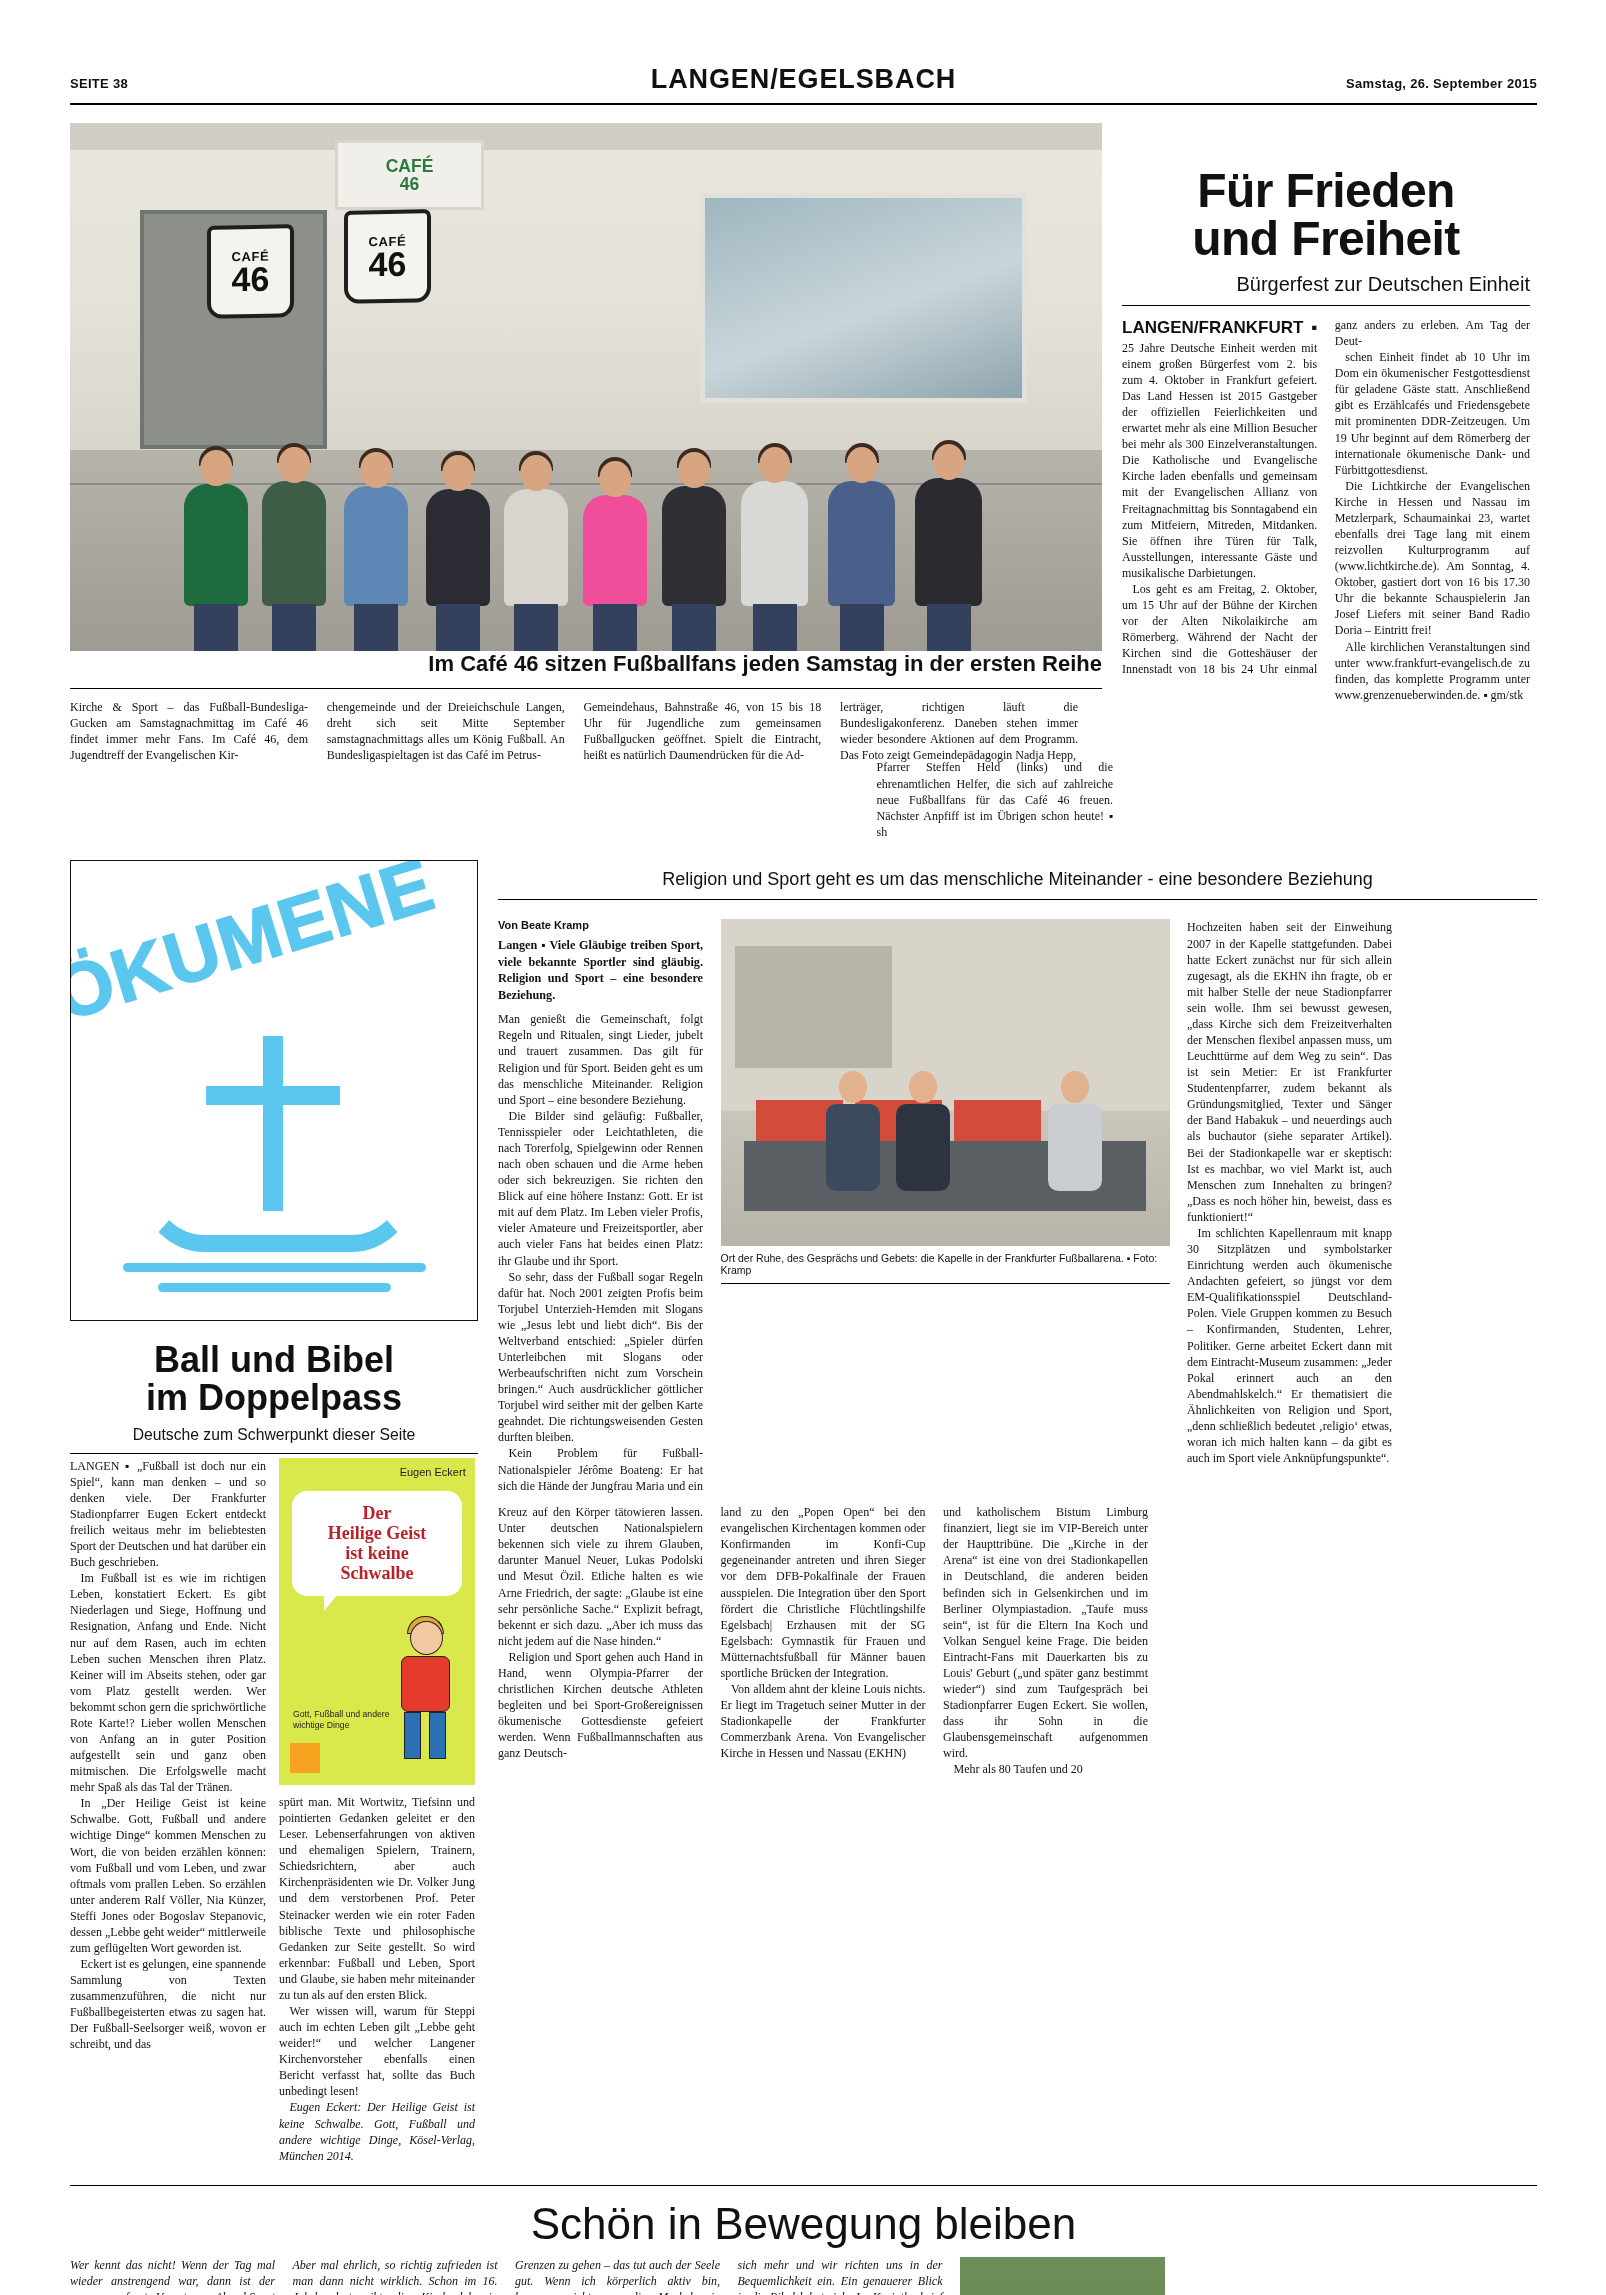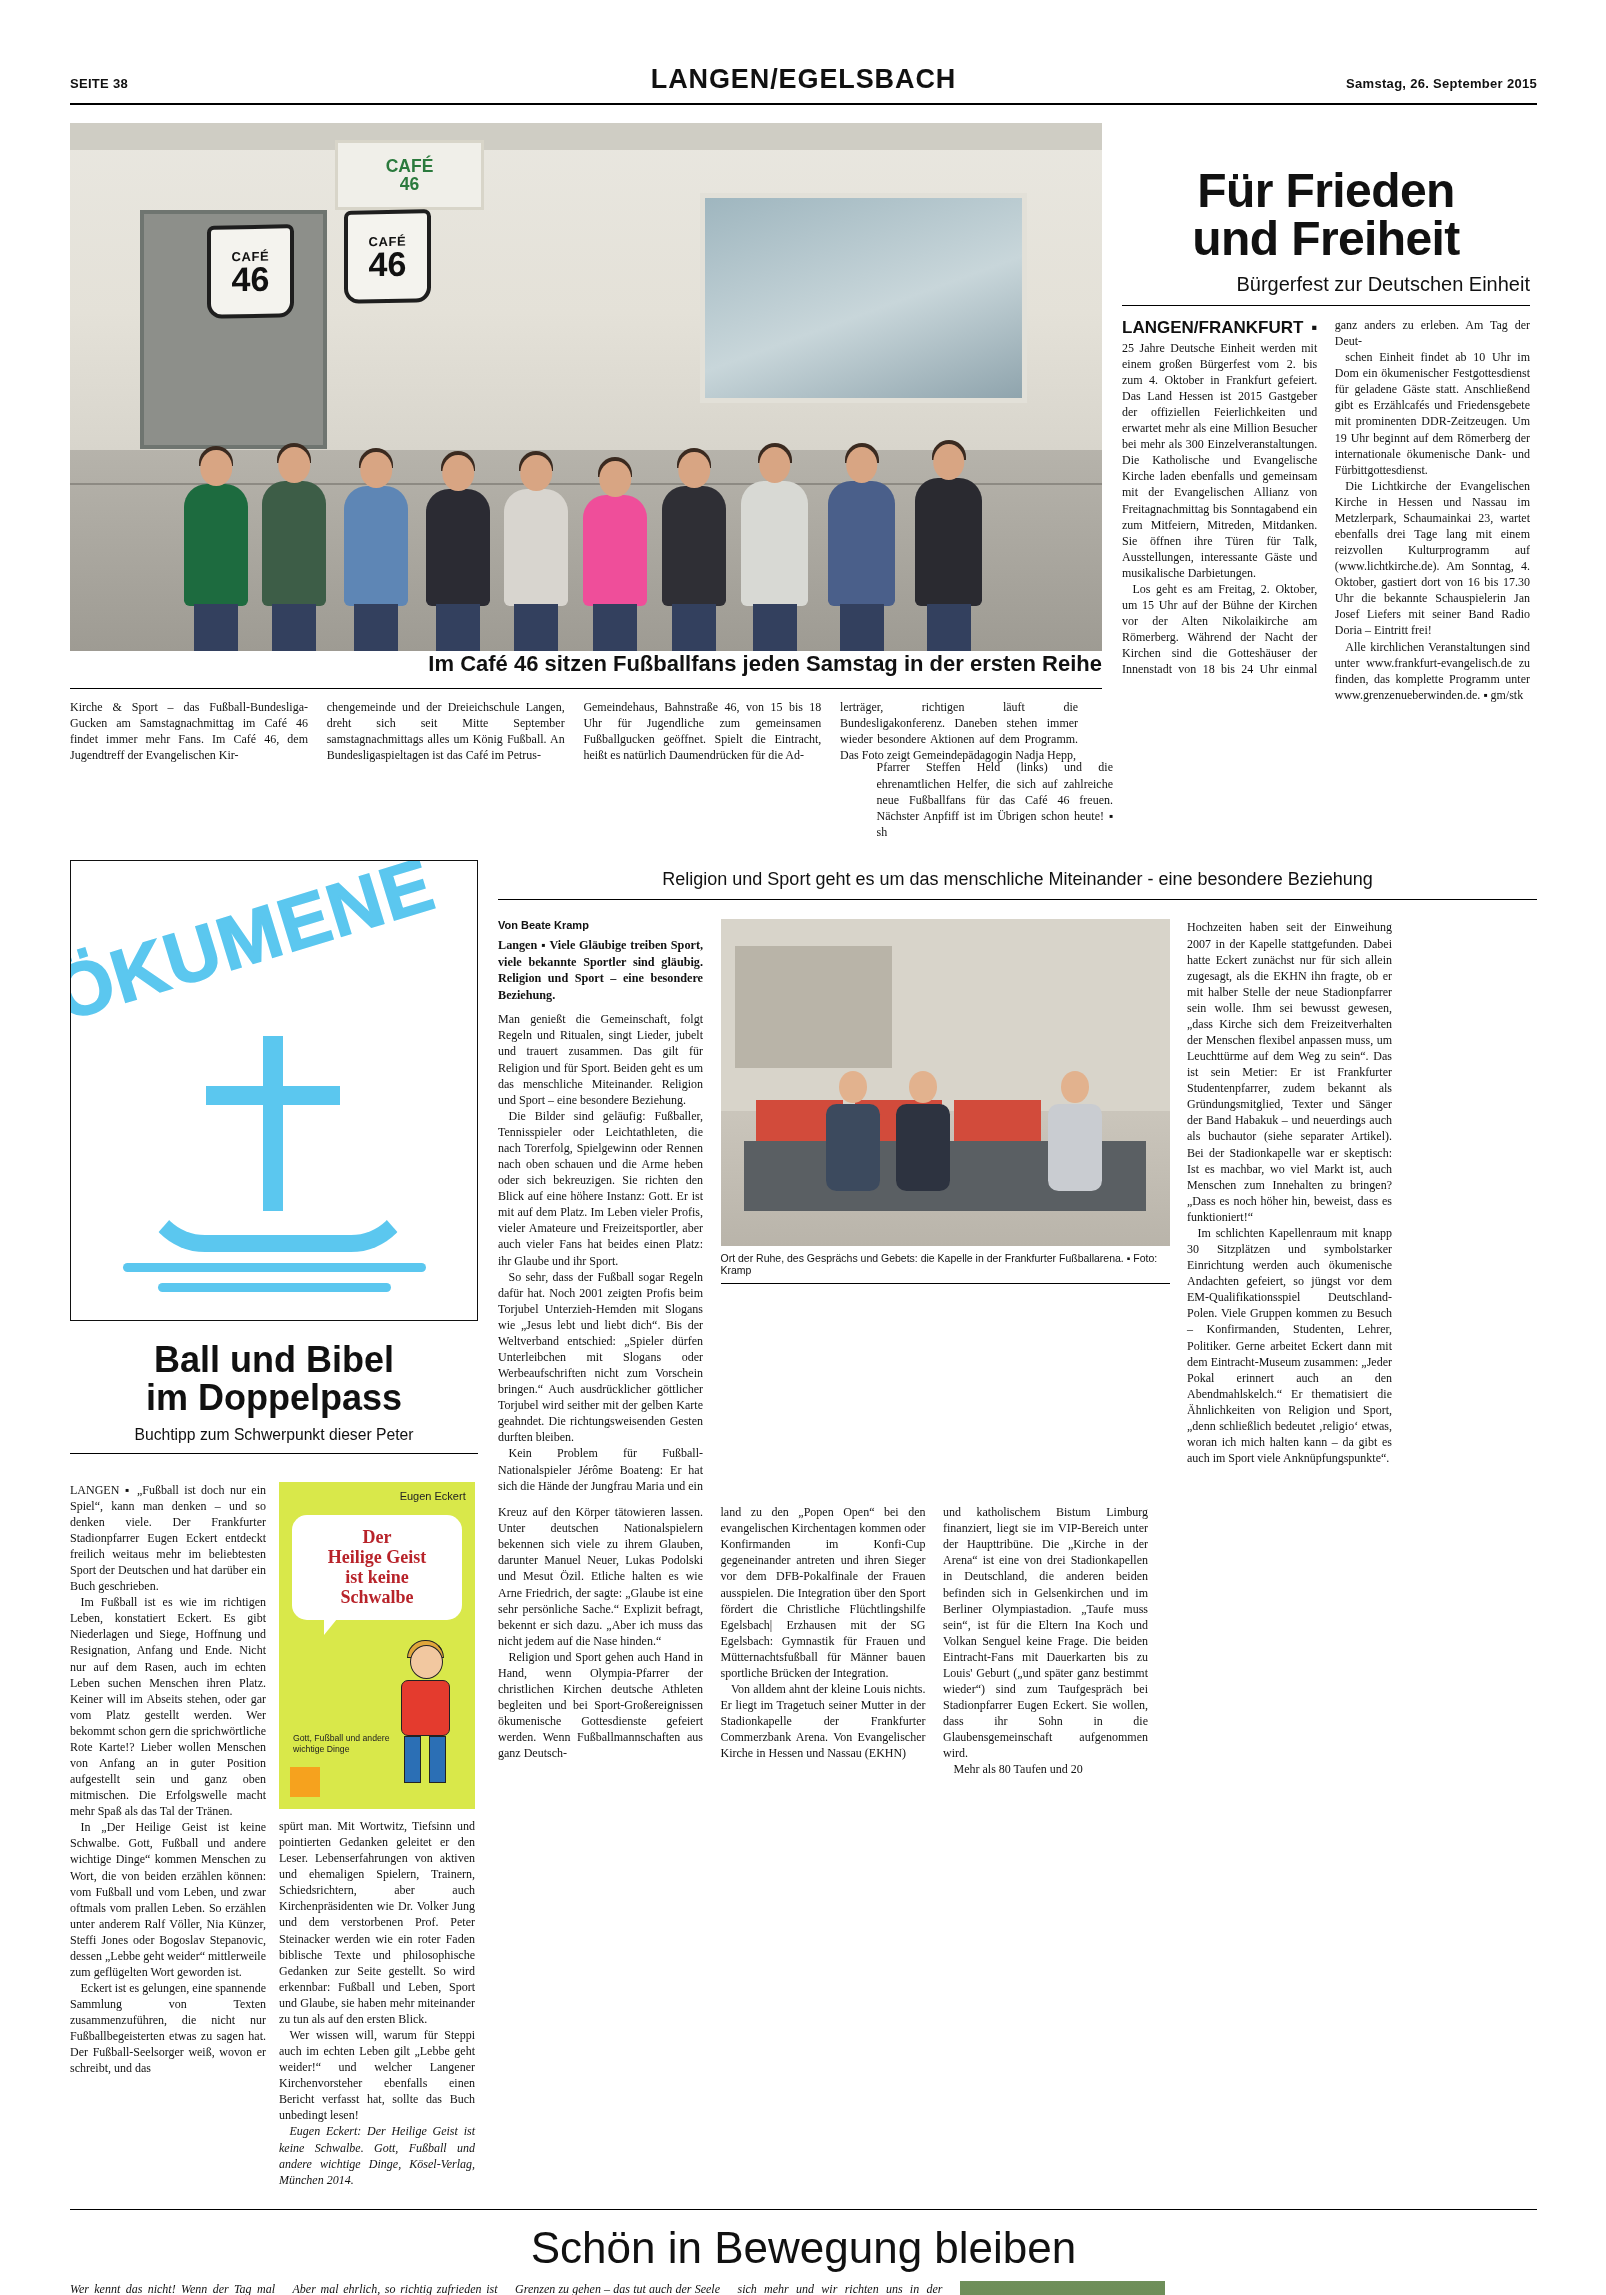--- a/index.html
+++ b/index.html
@@ -206,21 +206,21 @@
   .ball-title {
     font-family:"Liberation Sans",sans-serif;
     font-weight:bold; font-size:36px; line-height:1.06;
     text-align:center; margin-top:20px;
   }
   .ball-sub {
     font-family:"Liberation Sans",sans-serif;
     font-size:15.7px; text-align:center; margin-top:9.3px;
     padding-bottom:8.2px; border-bottom:1.2px solid #000;
   }
-  .ball-body { display:flex; gap:13px; margin-top:28px; }
+  .ball-body { display:flex; gap:13px; margin-top:4px; }
   .ball-body .c { width:196px; }
 
   .book-cover {
     width:196px; height:327px; background:#d9e84a; position:relative;
     overflow:hidden;
   }
   .book-author {
     position:absolute; right:9.3px; top:8.2px;
     font-family:"Liberation Sans",sans-serif; font-size:11px; color:#222;
   }
@@ -443,21 +443,21 @@
         <div class="oek-cross"></div>
         <div class="oek-boat"></div>
         <div class="oek-wave w1"></div>
         <div class="oek-wave w2"></div>
       </div>
 
       <div class="ball-title">
         <div>Ball und Bibel</div>
         <div>im Doppelpass</div>
       </div>
-      <div class="ball-sub">Buchtipp zum Schwerpunkt dieser Peter</div>
+      <div class="ball-sub">Deutsche zum Schwerpunkt dieser Seite</div>
 
       <div class="ball-body">
         <div class="c col-text">
           <p>LANGEN ▪ „Fußball ist doch nur ein Spiel“, kann man denken – und so denken viele. Der Frankfurter Stadionpfarrer Eugen Eckert entdeckt freilich weitaus mehr im beliebtesten Sport der Deutschen und hat darüber ein Buch geschrieben.</p>
           <p>Im Fußball ist es wie im richtigen Leben, konstatiert Eckert. Es gibt Niederlagen und Siege, Hoffnung und Resignation, Anfang und Ende. Nicht nur auf dem Rasen, auch im echten Leben suchen Menschen ihren Platz. Keiner will im Abseits stehen, oder gar vom Platz gestellt werden. Wer bekommt schon gern die sprichwörtliche Rote Karte!? Lieber wollen Menschen von Anfang an in guter Position aufgestellt sein und ganz oben mitmischen. Die Erfolgswelle macht mehr Spaß als das Tal der Tränen.</p>
           <p>In „Der Heilige Geist ist keine Schwalbe. Gott, Fußball und andere wichtige Dinge“ kommen Menschen zu Wort, die von beiden erzählen können: vom Fußball und vom Leben, und zwar oftmals vom prallen Leben. So erzählen unter anderem Ralf Völler, Nia Künzer, Steffi Jones oder Bogoslav Stepanovic, dessen „Lebbe geht weider“ mittlerweile zum geflügelten Wort geworden ist.</p>
           <p>Eckert ist es gelungen, eine spannende Sammlung von Texten zusammenzuführen, die nicht nur Fußballbegeisterten etwas zu sagen hat. Der Fußball-Seelsorger weiß, wovon er schreibt, und das</p>
         </div>
         <div class="c">
           <div class="book-cover">

